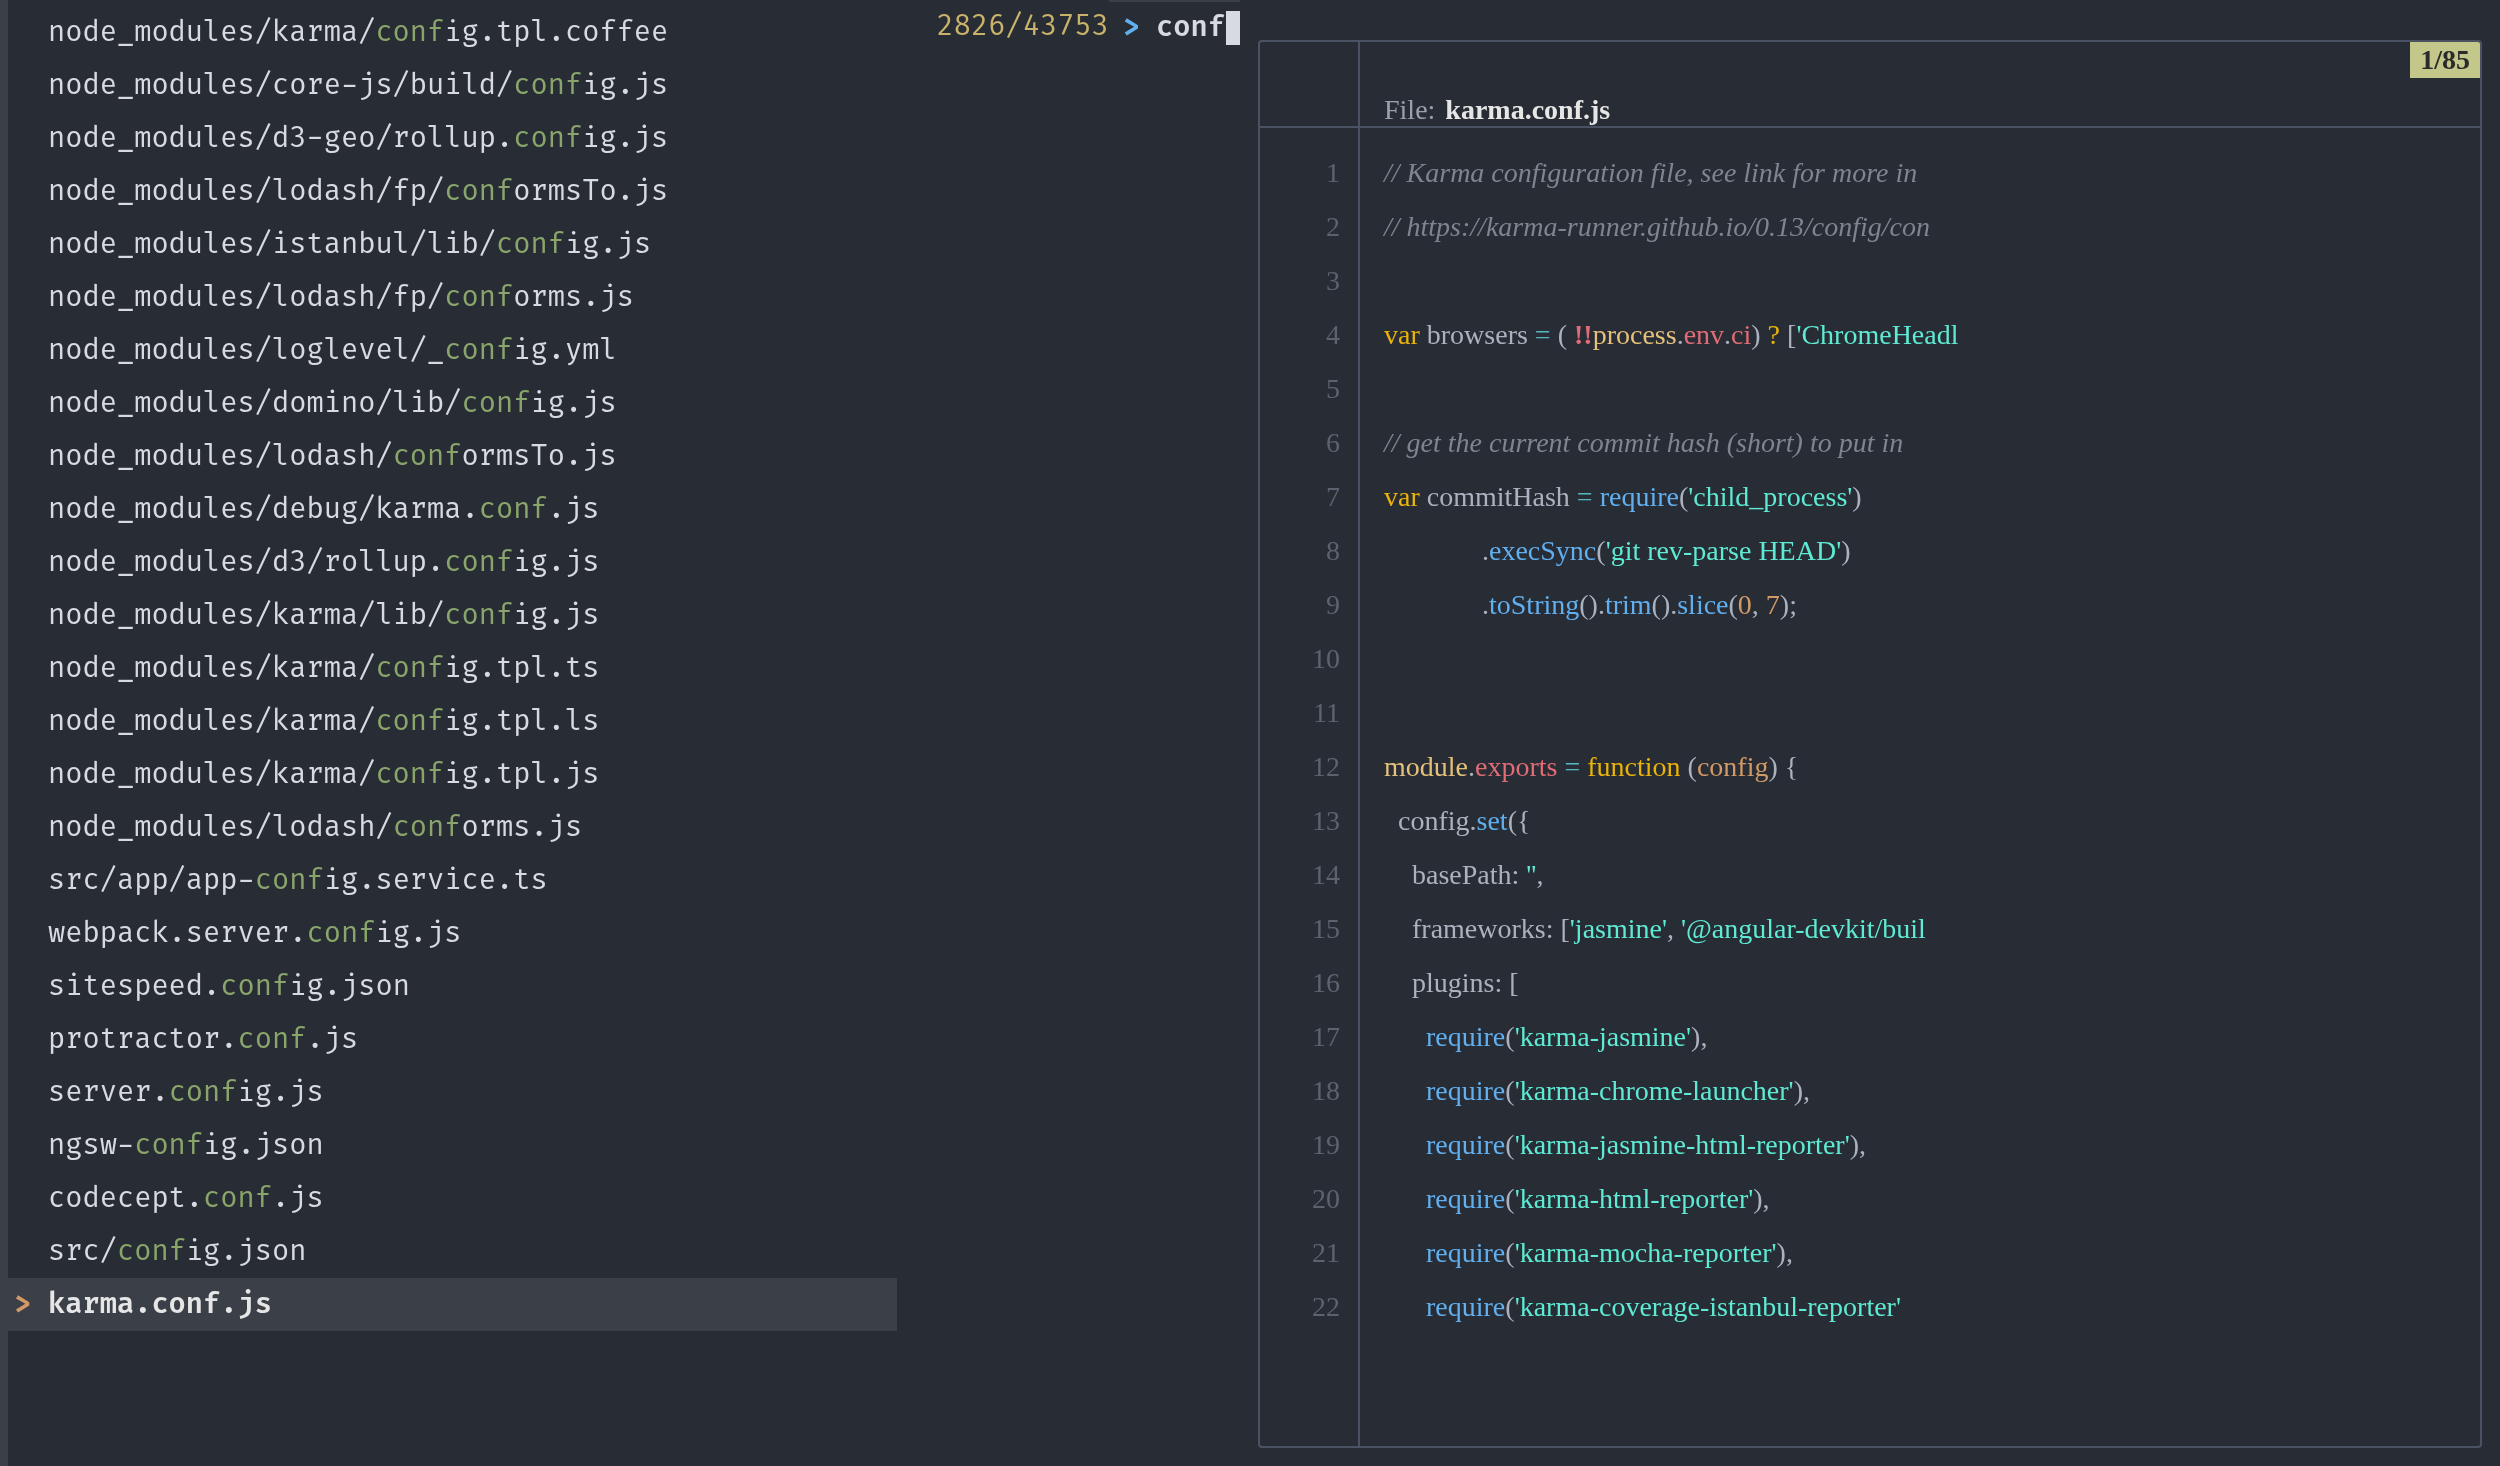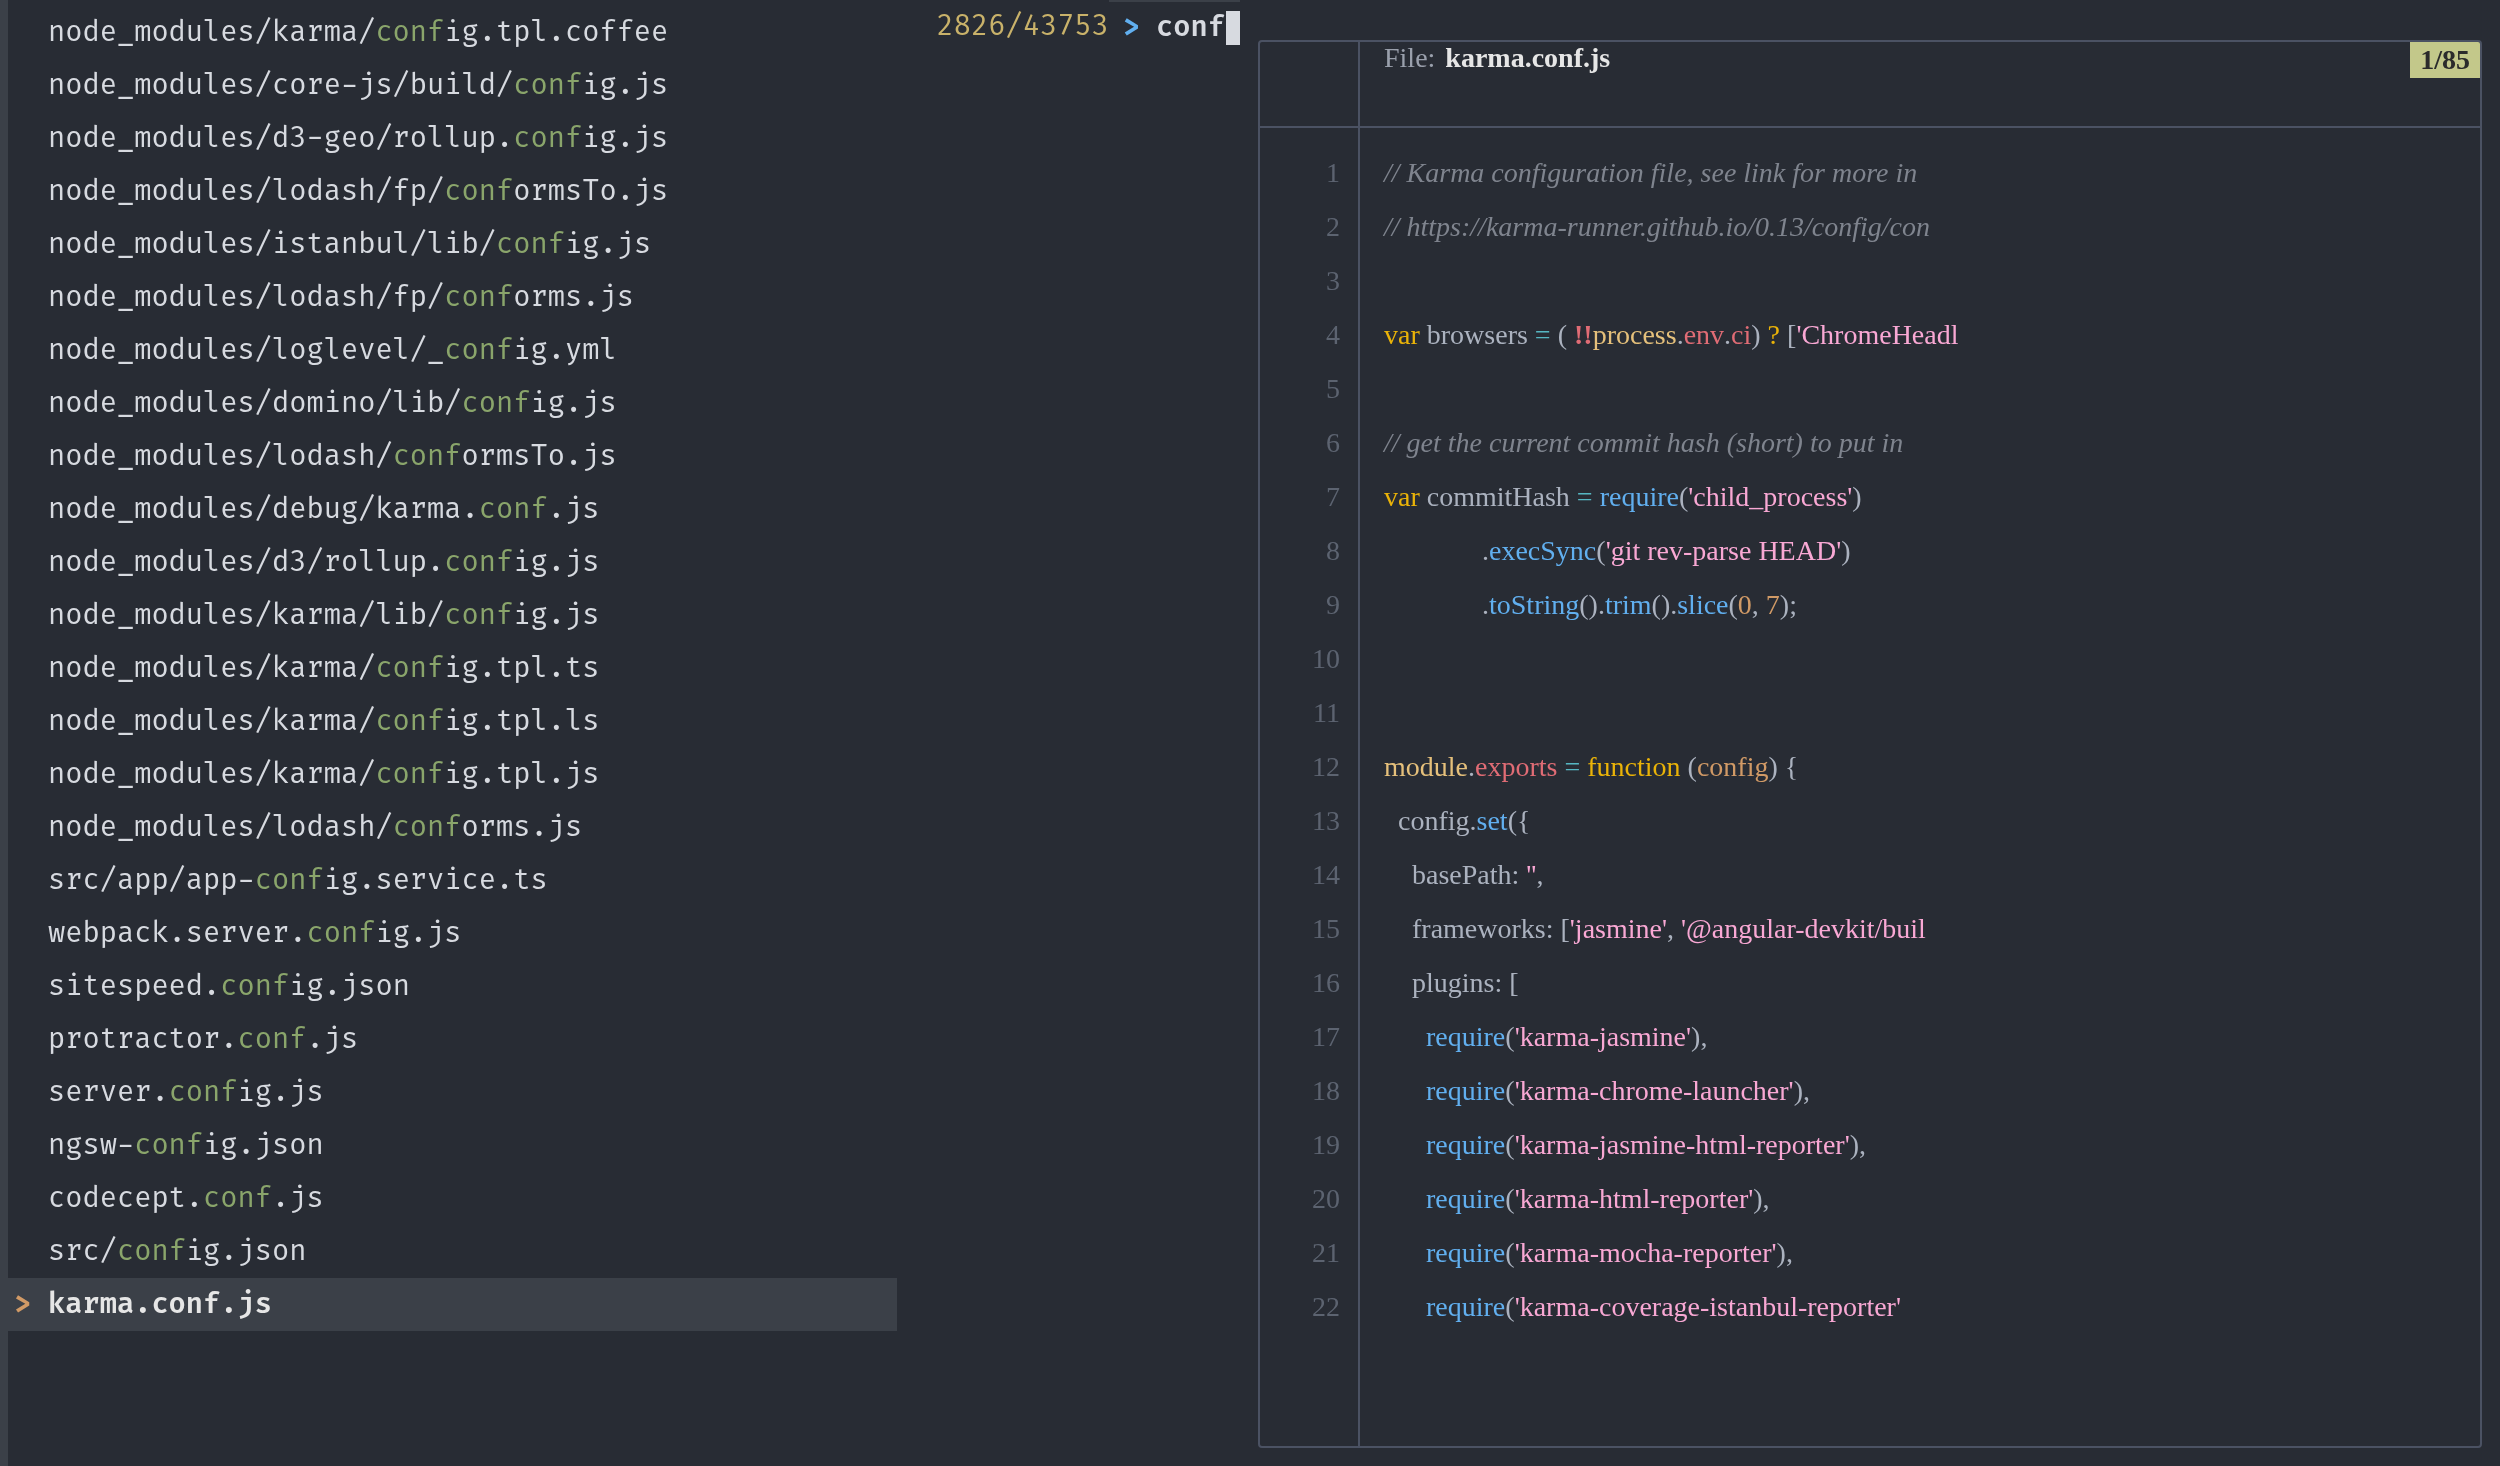--- a/index.html
+++ b/index.html
@@ -118,21 +118,21 @@
     height: 86px;
   }
   .gutter-col {
     width: 100px;
     border-right: 2px solid #4b5263;
     flex: none;
   }
   .header-main {
     flex: 1;
     display: flex;
-    align-items: flex-start;
+    align-items: flex-end;
     padding-left: 24px;
     color: #9aa0ac;
   }
   .header-main .fname { color: #e6e6e6; font-weight: 700; margin-left: 10px; }
   .code-area {
     flex: 1;
     display: flex;
     overflow: hidden;
   }
   .linenos {
@@ -158,21 +158,21 @@
   }
   .cl {
     height: 54px;
     display: flex;
     align-items: center;
   }
   .c-comment { color: #7f848e; font-style: italic; }
   .c-kw { color: #eab308; }
   .c-ident { color: #abb2bf; }
   .c-op { color: #56b6c2; }
-  .c-str { color: #f9a8d4; }
+  .c-str { color: #5eead4; }
   .c-num { color: #d19a66; }
   .c-fn { color: #61afef; }
   .c-prop { color: #e06c75; }
   .c-bang { color: #e06c75; font-weight: 600; }
   .c-attr { color: #d19a66; }
   .c-obj { color: #e5c07b; }
   .c-plain { color: #abb2bf; }
 </style>
 </head>
 <body>

